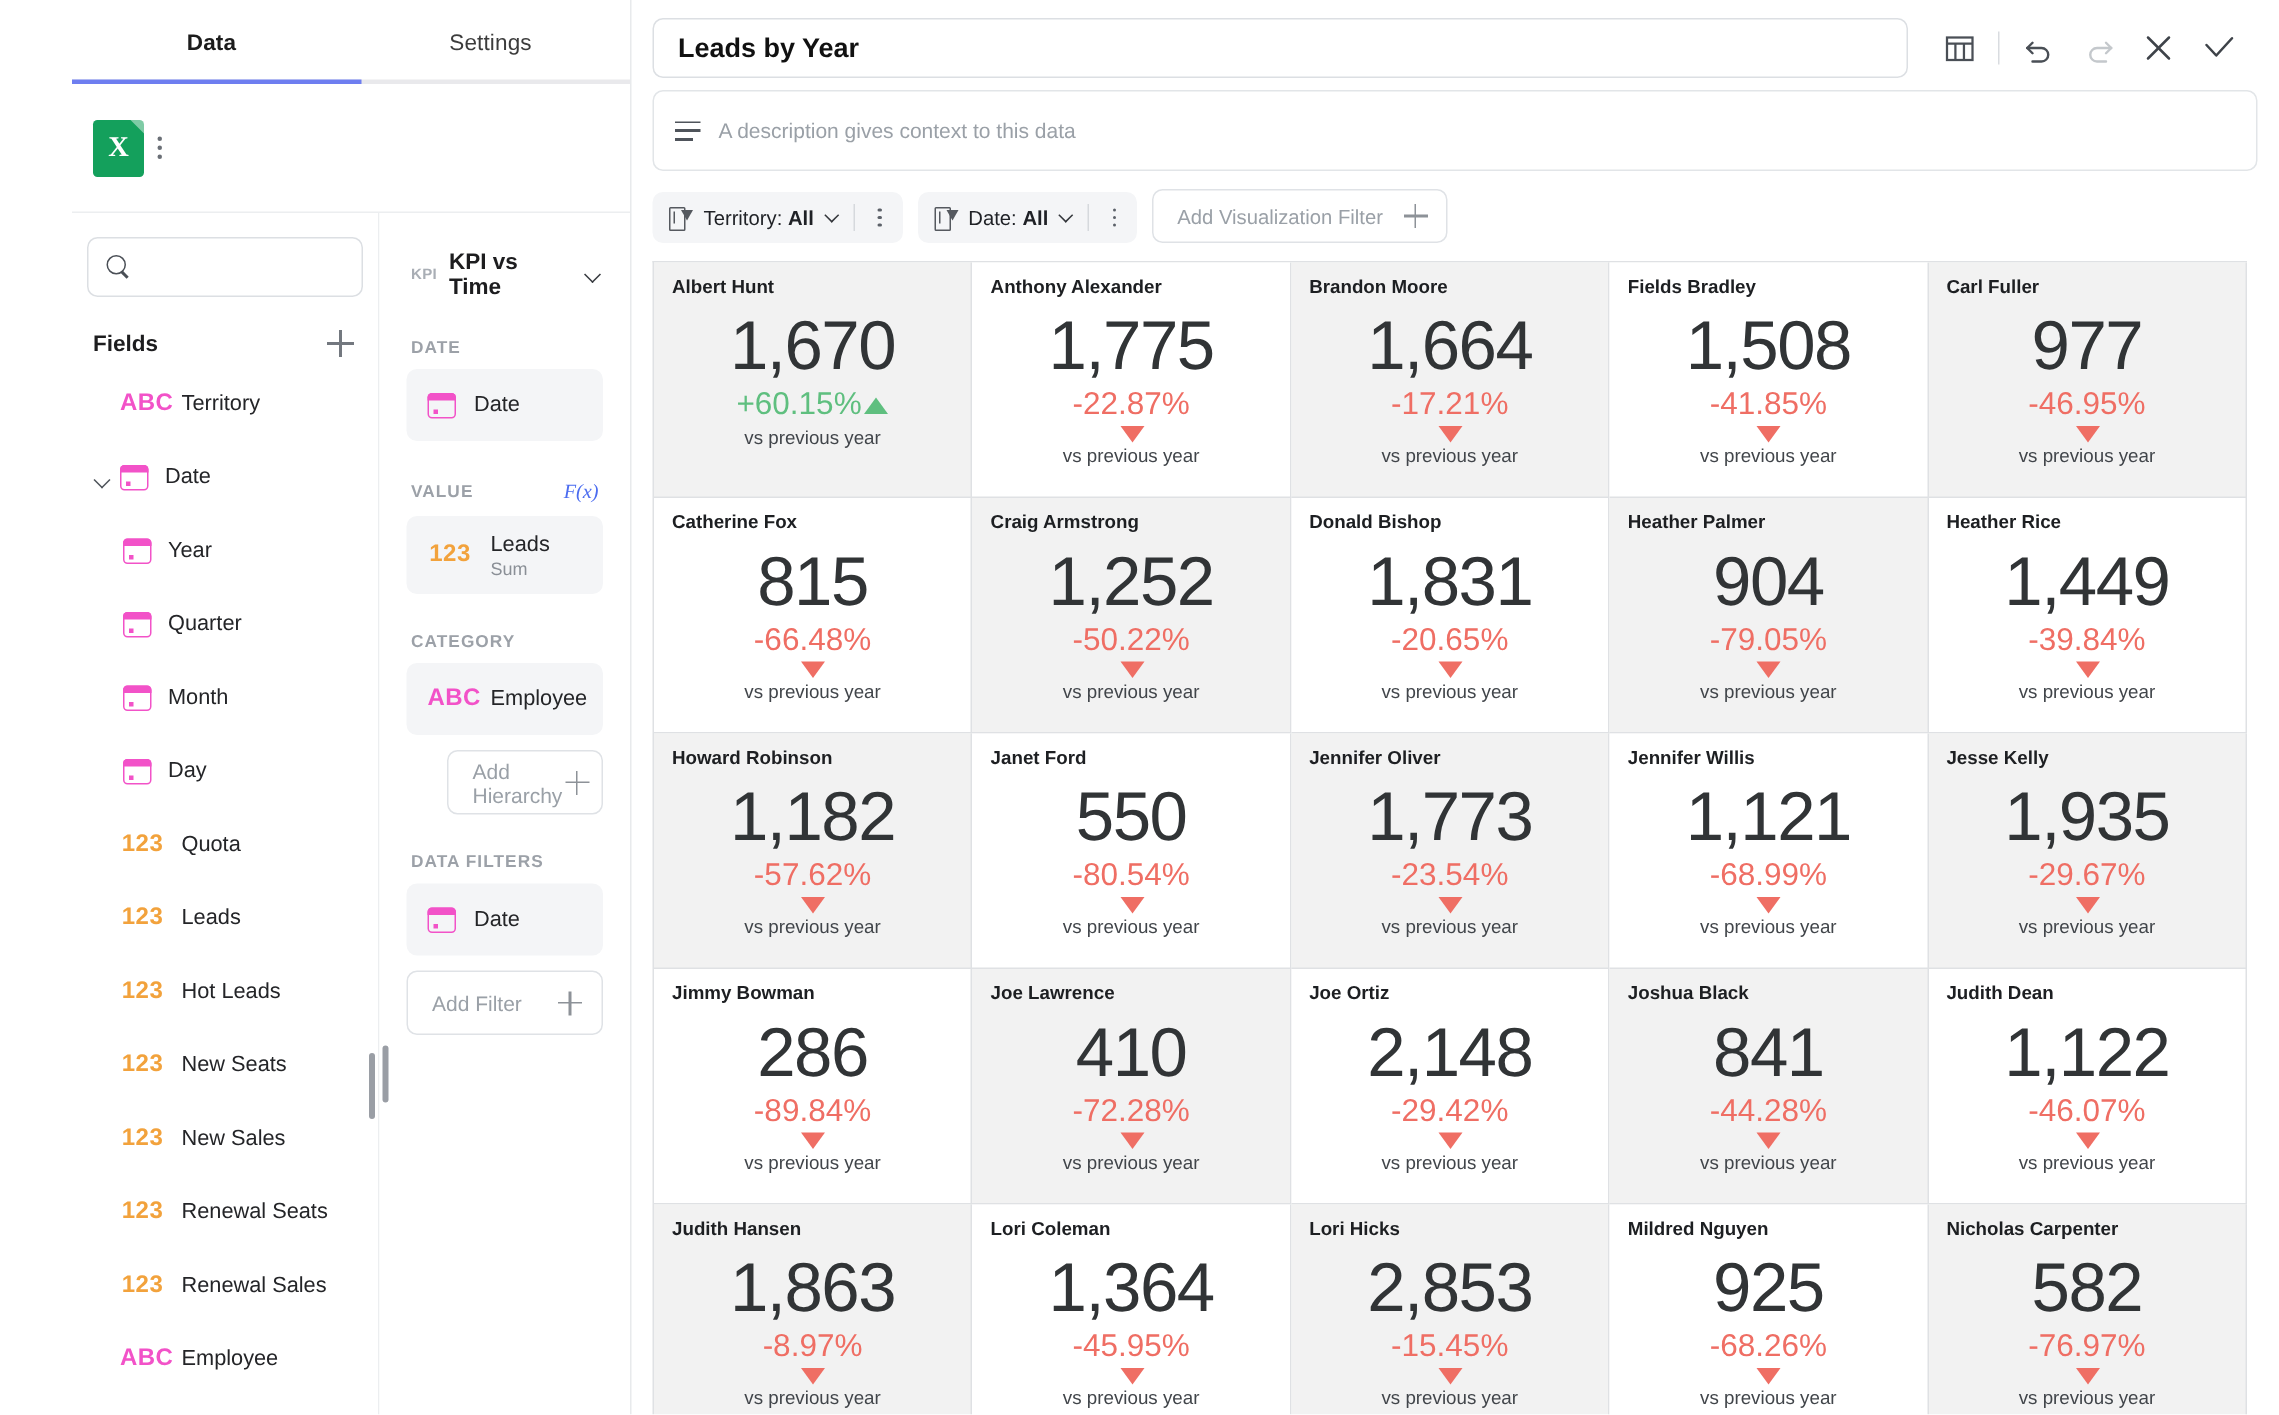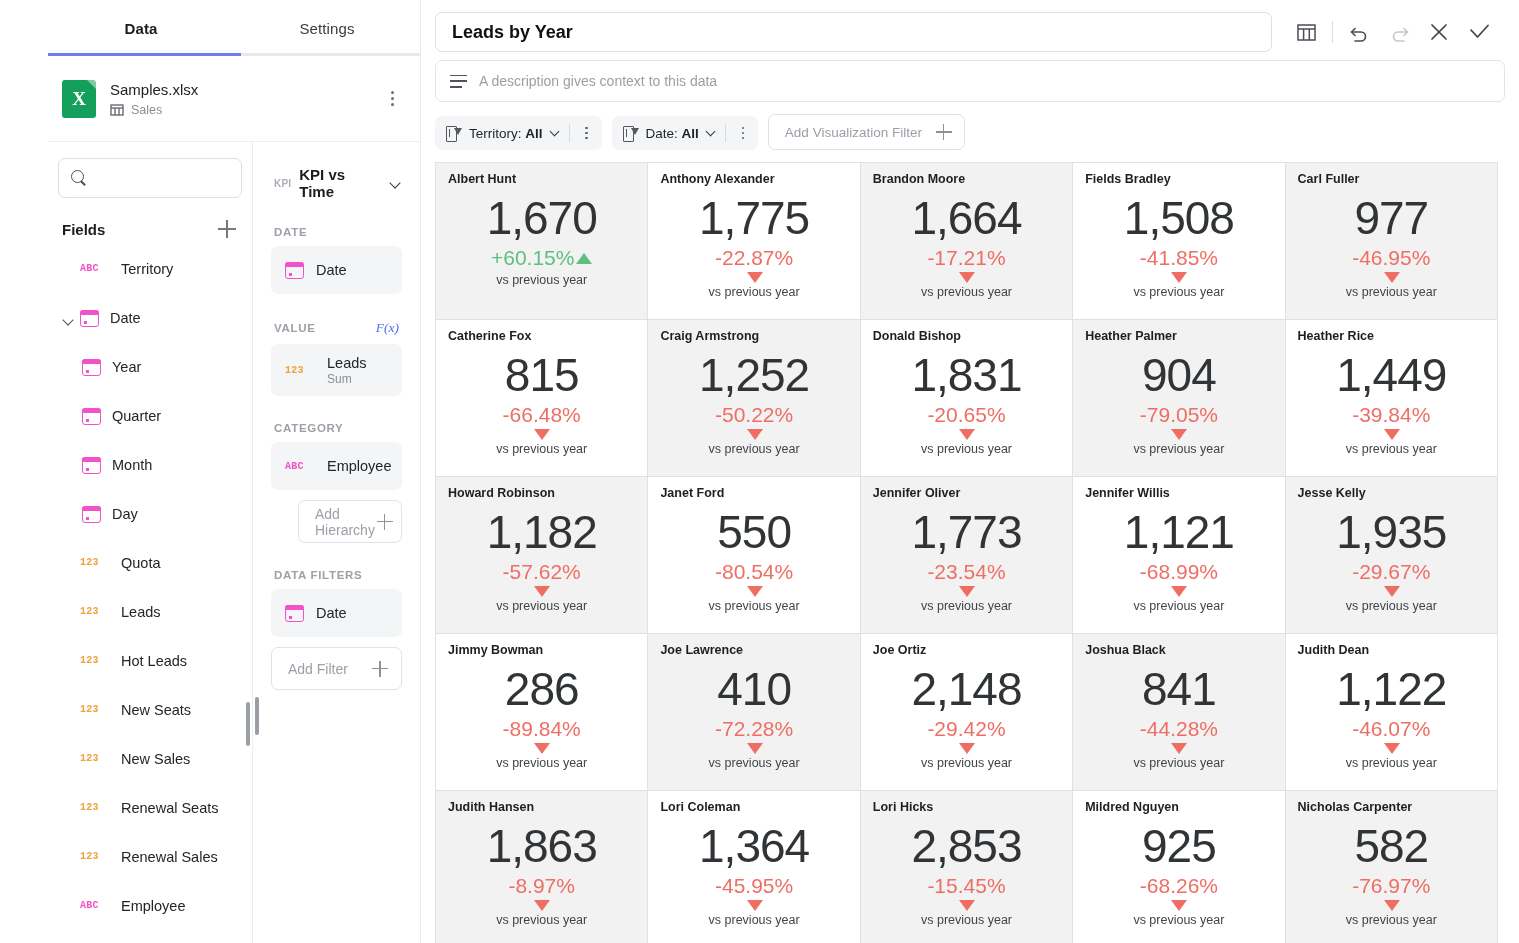--- a/index.html
+++ b/index.html
@@ -91,22 +91,22 @@
   }
   .field-item.child { padding-left: 34px; }
   .chev { width:14px; flex:0 0 14px; margin-right:4px; position:relative; }
   .chev:before{
     content:""; position:absolute; left:2px; top:-2px; width:7px;height:7px;
     border-right:1.7px solid #4d5259; border-bottom:1.7px solid #4d5259;
     transform: rotate(45deg);
   }
   .chev.spacer:before { display:none; }
   .ftype {
-    font-size:10px; font-weight:700; font-family:Liberation Mono, monospace;
-    letter-spacing:.3px; width:30px; flex:0 0 30px; text-align:left;
+    font-size:16px; font-weight:700; font-family:Liberation Sans, sans-serif;
+    letter-spacing:.3px; width:30px; flex:0 0 30px; text-align:center;
   }
   .ftype.abc { color:#f252c8; }
   .ftype.num { color:#f2a23c; }
   .cal-ico { width:19px; height:18px; flex:0 0 19px; position:relative; }
   .cal-ico:before{
     content:""; position:absolute; inset:1px 0 0 0; border:1.7px solid #f252c8;
     border-radius:3px;
   }
   .cal-ico:after{
     content:""; position:absolute; left:0; top:1px; right:0; height:5px;
@@ -160,21 +160,21 @@
     flex:1; height:40px; border:1px solid #dcdfe3; border-radius:7px;
     display:flex; align-items:center; padding:0 16px;
     font-size:18px; font-weight:700; color:#111; font-family:inherit;
     outline:none; background:#fff;
   }
   .top-icons { display:flex; align-items:center; gap:0; padding-right:6px; }
   .ticon { width:40px;height:40px;display:flex;align-items:center;justify-content:center;cursor:pointer;}
   .vdiv { width:1px; height:22px; background:#d9dce0; margin:0 6px; }
 
   .desc-input {
-    margin-top:8px; height:42px; border:1px solid #e2e5e8; border-radius:7px;
+    margin-top:8px; height:54px; border:1px solid #e2e5e8; border-radius:7px;
     display:flex; align-items:center; padding:0 14px; gap:12px;
   }
   .lines-ico{width:17px;height:13px;display:flex;flex-direction:column;justify-content:space-between;flex:0 0 17px;}
   .lines-ico i{display:block;height:1.7px;background:#4f545b;}
   .lines-ico i:nth-child(1){width:17px;} .lines-ico i:nth-child(2){width:17px;} .lines-ico i:nth-child(3){width:12px;}
   .desc-ph { font-size:14px; color:#9aa0a7; }
 
   .filter-row { display:flex; align-items:flex-end; gap:10px; margin-top:12px; padding-bottom:12px;}
   .fchip {
     background:#f4f5f7; border-radius:7px; height:34px; display:flex; align-items:center;
@@ -234,32 +234,20 @@
     <div class="tabs">
       <div class="tab">Data</div>
       <div class="tab inactive">Settings</div>
       <div class="tabs-underline">
         <div class="active-bar"></div>
       </div>
     </div>
 
     <div class="file-row">
       <div class="xls-icon">X</div>
-      <div class="file-meta">
-        <div class="file-name">Samples.xlsx</div>
-        <div class="file-sub">
-          <svg width="14" height="14" viewBox="0 0 14 14">
-            <rect x="1" y="2" width="12" height="10" fill="none" stroke="#5c6169" stroke-width="1.3"></rect>
-            <line x1="1" y1="5" x2="13" y2="5" stroke="#5c6169" stroke-width="1.3"></line>
-            <line x1="5" y1="5" x2="5" y2="12" stroke="#5c6169" stroke-width="1.3"></line>
-            <line x1="9" y1="5" x2="9" y2="12" stroke="#5c6169" stroke-width="1.3"></line>
-          </svg>
-          <span class="file-sub-txt">Sales</span>
-        </div>
-      </div>
       <div class="kebab">
           <i></i>
           <i></i>
           <i></i>
         </div>
     </div>
 
     <div class="left-body">
 
       <div class="fields-col">

